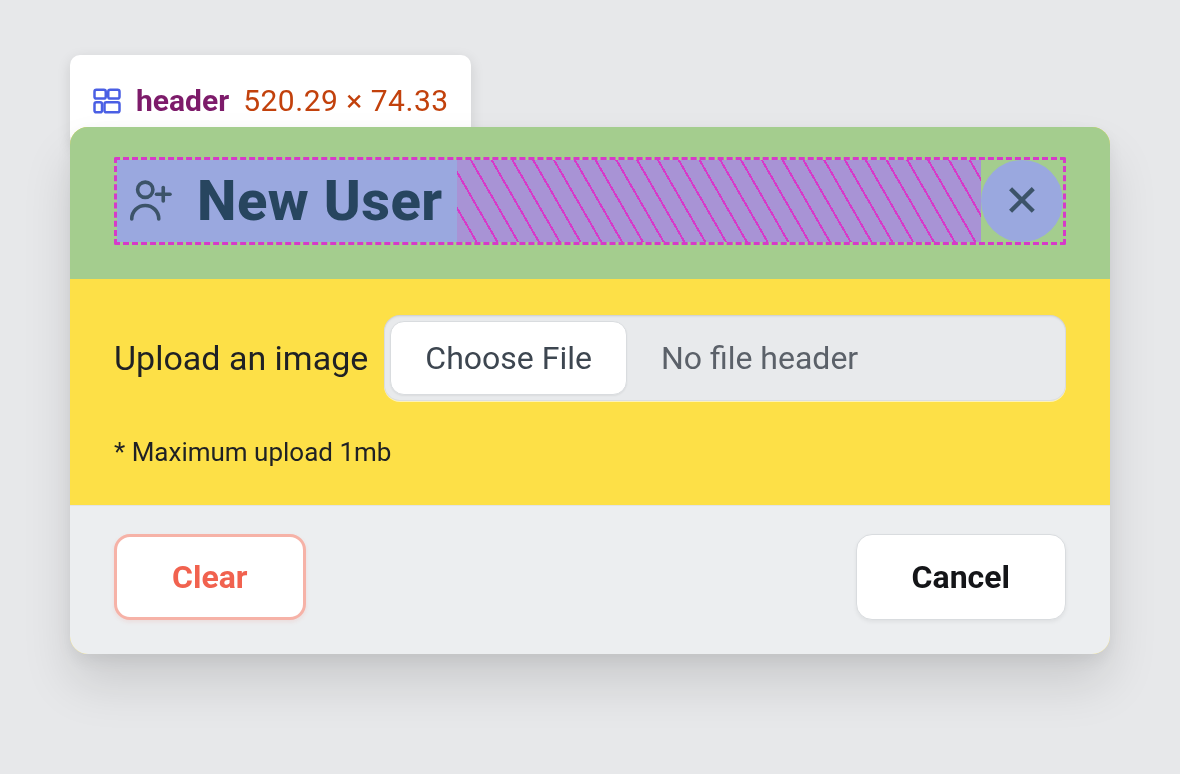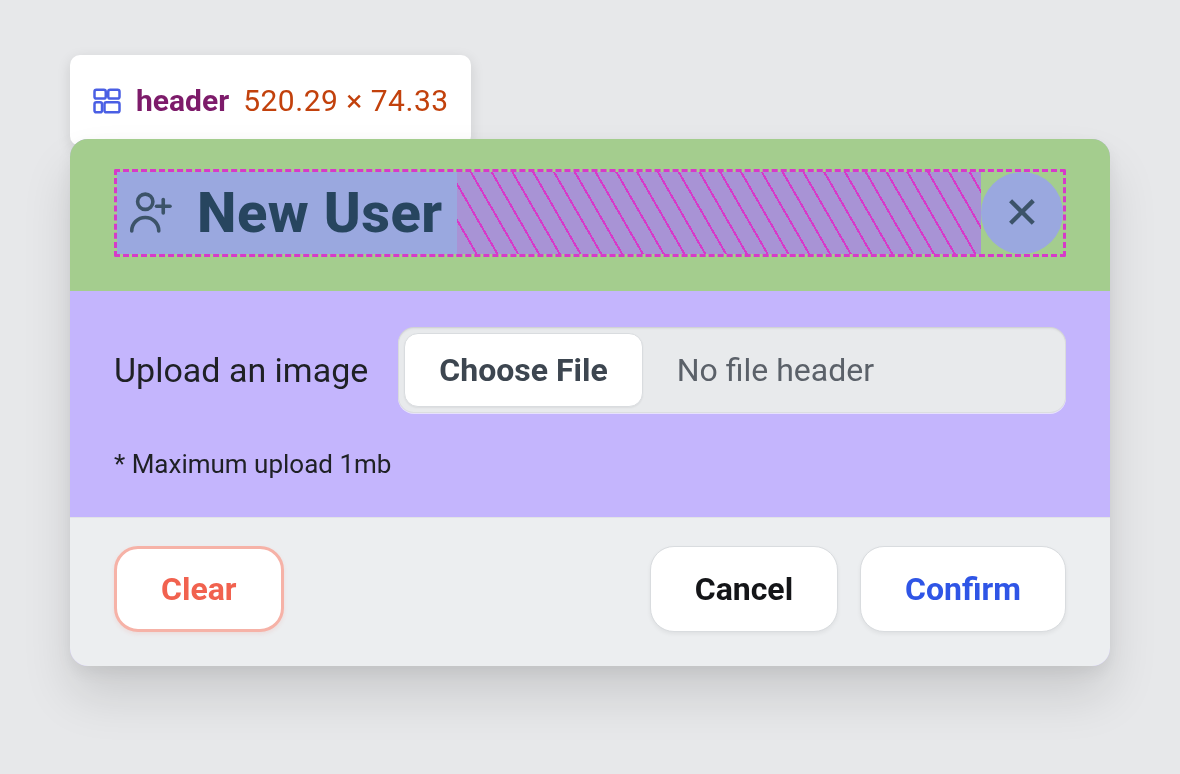--- a/index.html
+++ b/index.html
@@ -36,25 +36,25 @@
     border-top: 12px solid #ffffff;
     filter: drop-shadow(0 2px 2px rgba(0,0,0,0.08));
   }
   .tooltip .grid-icon svg { display:block; }
   .tooltip .el-name { color: #7d1b6a; font-weight: 700; }
   .tooltip .dims { color: #c2410c; font-weight: 400; letter-spacing: 0.5px; }
 
   
   .card {
     position: absolute;
-    top: 139px;
+    top: 127px;
     left: 70px;
     width: 1040px;
     border-radius: 18px;
-    background: #c4b5fd;
+    background: #fde047;
     box-shadow: 0 30px 50px rgba(0,0,0,0.12), 0 6px 16px rgba(0,0,0,0.06);
     overflow: visible;
   }
 
   
   .card-header {
     background: #a4cd8e;
     border-radius: 18px 18px 0 0;
     padding: 30px 44px 34px 44px;
     position: relative;
@@ -113,21 +113,21 @@
     line-height: 1;
   }
 
   
   .card-body {
     padding: 36px 44px 10px 44px;
   }
   .upload-row {
     display: flex;
     align-items: center;
-    gap: 30px;
+    gap: 16px;
     margin-bottom: 36px;
   }
   .upload-label {
     font-size: 34px;
     color: #1f2125;
   }
   .file-input {
     flex: 1;
     display: flex;
     align-items: stretch;
@@ -142,21 +142,21 @@
   }
   .choose-btn {
     background: #ffffff;
     border: 1px solid #d9dcdf;
     border-radius: 14px;
     margin: 6px;
     padding: 0 34px;
     display: flex;
     align-items: center;
     font-size: 32px;
-    font-weight: 700;
+    font-weight: 400;
     color: #3d4650;
     box-shadow: 0 1px 2px rgba(0,0,0,0.06);
   }
   .file-status {
     flex: 1;
     display: flex;
     align-items: center;
     padding-left: 28px;
     font-size: 32px;
     color: #5b6169;
@@ -171,22 +171,22 @@
   .card-footer {
     border-top: 1px solid #e1e3e6;
     background: #eceef0;
     border-radius: 0 0 18px 18px;
     padding: 28px 44px 34px 44px;
     display: flex;
     align-items: center;
   }
   .btn {
     height: 86px;
-    border-radius: 24px;
-    padding: 0 44px;
+    border-radius: 16px;
+    padding: 0 55px;
     font-size: 32px;
     font-weight: 700;
     display: flex;
     align-items: center;
     justify-content: center;
     background: #ffffff;
     border: 1px solid #d9dcdf;
     box-shadow: 0 2px 4px rgba(0,0,0,0.06);
   }
   .btn-clear {
@@ -248,18 +248,15 @@
     <div class="hint">* Maximum upload 1mb</div>
   </div>
 
   <div class="card-footer">
     <div class="btn btn-clear">
       <span>Clear</span>
     </div>
     <div class="btn btn-cancel">
       <span>Cancel</span>
     </div>
-    <div class="btn btn-confirm">
-      <span>Confirm</span>
-    </div>
   </div>
 
 </div>
 
 </body></html>

